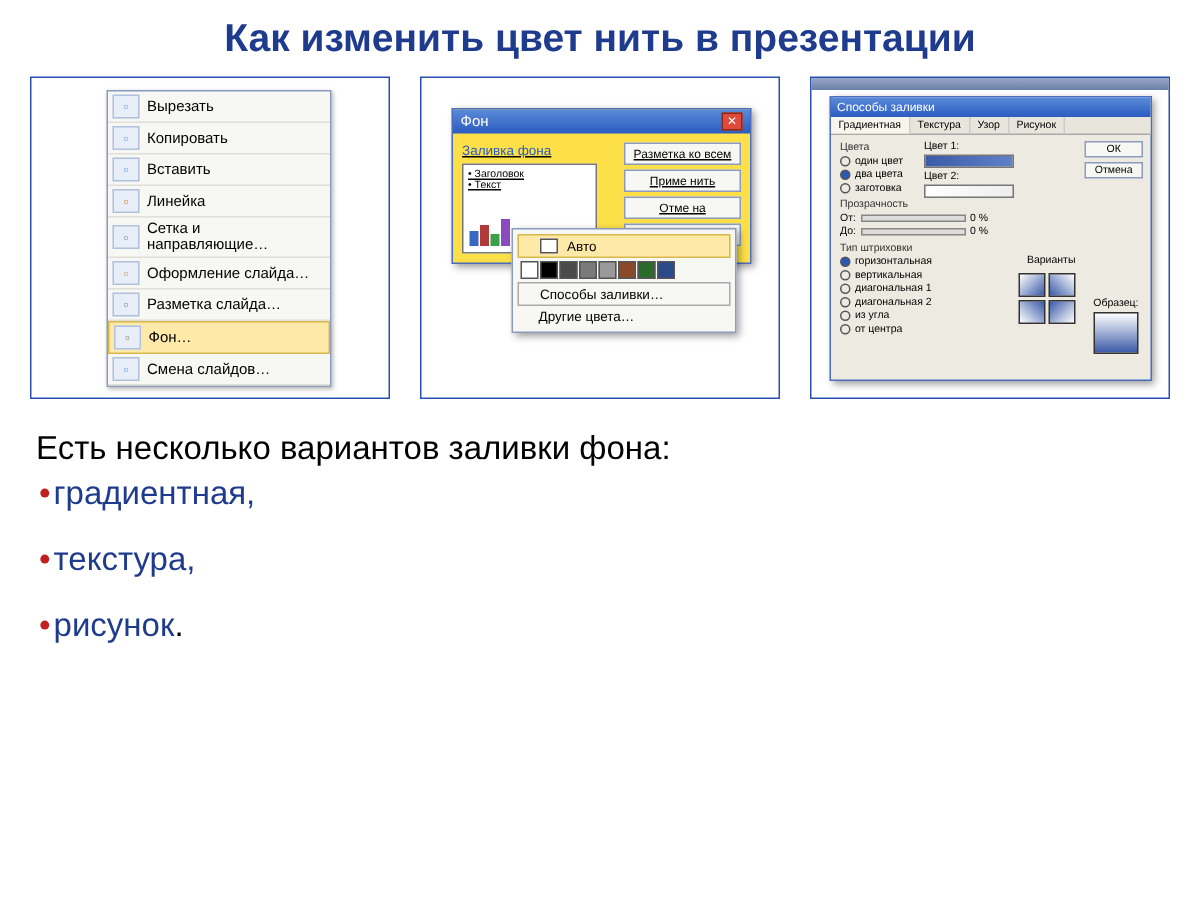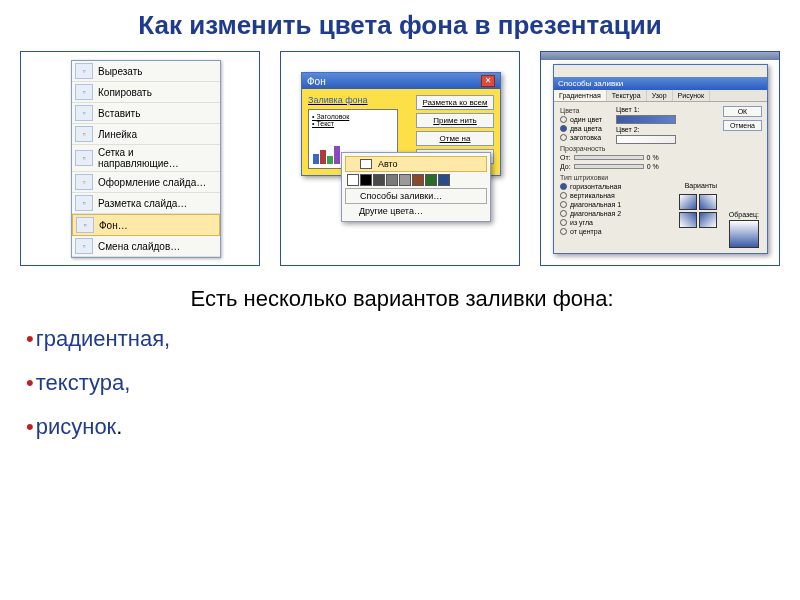--- a/index.html
+++ b/index.html
@@ -29,49 +29,49 @@
   .dlg2-btn { background: #f7f7f3; border: 1px solid #8a9bbd; font-size: 8px; padding: 2px 4px; text-align: center; width: 78px; }
   .color-pop { position: absolute; top: 100px; left: 60px; width: 150px; background: #f7f7f3; border: 1px solid #8a9bbd; box-shadow: 2px 2px 5px rgba(0,0,0,0.4); padding: 3px; }
   .color-pop-row { display: flex; align-items: flex-end; font-size: 9px; padding: 2px 14px; }
   .color-pop-row.hl { background: #ffe9a8; border: 1px solid #d8b84a; }
   .swatches { display: flex; gap: 1px; padding: 2px; }
   .sw { width: 12px; height: 12px; border: 1px solid #555; }
 
   
   .p3-title { height: 8px; background: linear-gradient(#9aa8c8, #6a7fa8); }
   .dlg3 { position: absolute; top: 12px; left: 12px; width: 215px; height: 190px; background: #eceae1; border: 1px solid #4a6dc0; box-shadow: 2px 2px 5px rgba(0,0,0,0.4); }
-  .dlg3-title { background: linear-gradient(#5a8bd8, #2b5cc0); color: #fff; font-size: 8px; padding: 2px 4px; margin-top: 12px; }
+  .dlg3-title { background: linear-gradient(#5a8bd8, #2b5cc0); color: #fff; font-size: 8px; padding: 2px 4px; }
   .dlg3-tabs { display: flex; font-size: 7px; background: #e8e6dc; border-bottom: 1px solid #aaa; }
   .dlg3-tab { padding: 2px 5px; border-right: 1px solid #ccc; }
   .dlg3-tab.active { background: #f7f5ec; }
   .dlg3-body { padding: 5px 6px; position: relative; height: 158px; }
   .grp-label { font-size: 7px; color: #333; margin-bottom: 2px; }
   .radio-row { font-size: 7px; display: flex; align-items: center; gap: 3px; margin-bottom: 2px; }
   .radio { width: 7px; height: 7px; border: 1px solid #555; border-radius: 50%; display: inline-block; }
   .dlg3-btnr { position: absolute; top: 4px; right: 5px; display: flex; flex-direction: column; gap: 3px; }
   .dlg3-btn { background: #f7f7f3; border: 1px solid #8a9bbd; font-size: 7px; padding: 1px 6px; text-align: center; }
   .color-field { width: 60px; height: 9px; background: linear-gradient(90deg,#3b5ba8,#6080c8); border: 1px solid #777; display: inline-block; }
   .slider { width: 70px; height: 5px; background: #ddd; border: 1px solid #888; display: inline-block; }
   .variants { position: absolute; top: 92px; right: 50px; display: grid; grid-template-columns: 18px 18px; gap: 2px; }
   .var-sw { width: 18px; height: 16px; background: linear-gradient(135deg,#fff,#3b5ba8); border: 1px solid #333; }
   .sample { position: absolute; bottom: 12px; right: 8px; width: 30px; height: 28px; background: linear-gradient(180deg,#fff,#3b5ba8); border: 1px solid #333; }
   .grp-colors { position: absolute; top: 4px; left: 62px; }
 
-  .body-text { font-size: 22px; margin: 8px 0 14px 4px; text-align: center; }
+  .body-text { font-size: 22px; margin: 8px 0 4px 4px; }
   .bullets { list-style: none; padding-left: 6px; }
   .bullets li { font-size: 22px; color: #1f3b8e; margin-bottom: 18px; }
   .bullets li::before { content: "•"; color: #c02020; margin-right: 2px; }
   .bullets li.last { color: #000; }
   .bullets li.last span { color: #1f3b8e; }
 </style>
 </head>
 <body>
 
 <div class="slide">
-  <div class="title">Как изменить цвета фона в презентации</div>
+  <div class="title">Как изменить цвет нить в презентации</div>
 
   <div class="panels">
 
     <div class="panel">
       <div class="ctx-menu" id="ctx-menu">
           <div class="ctx-item">
             <span class="ctx-icon" style="color: rgb(106, 160, 224);">▫</span>
             <span>Вырезать</span>
           </div>
           <div class="ctx-item">

